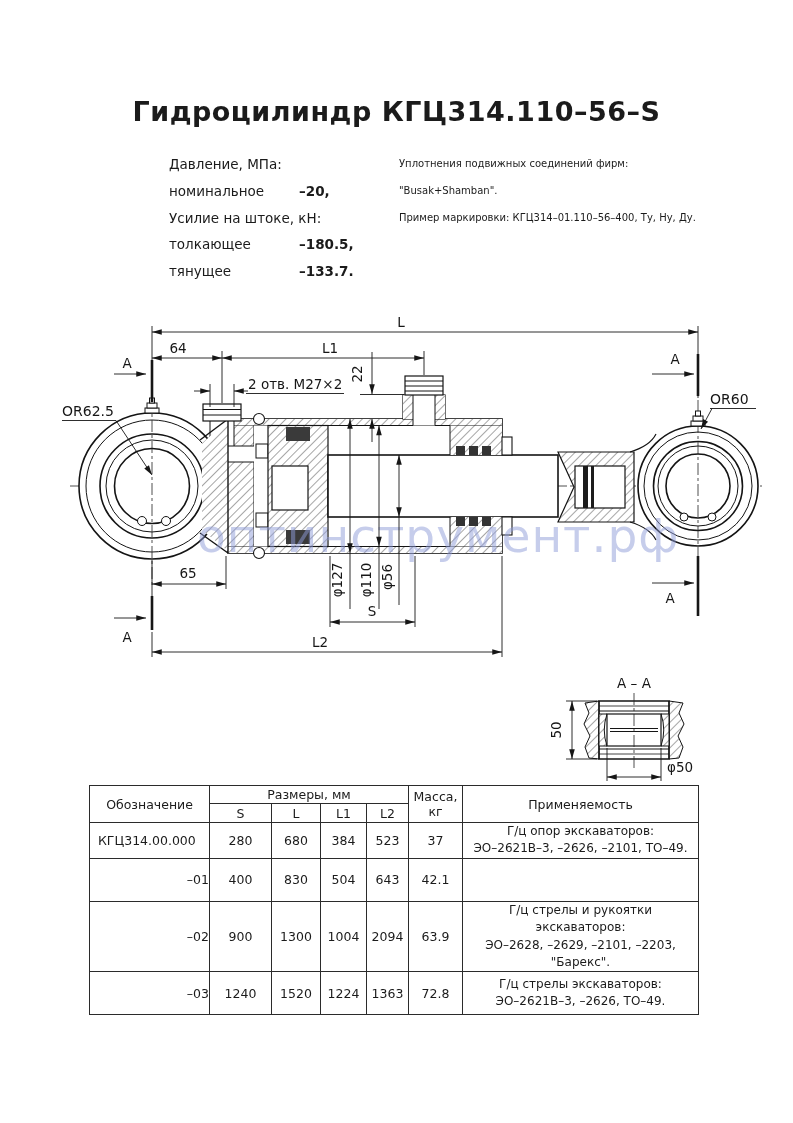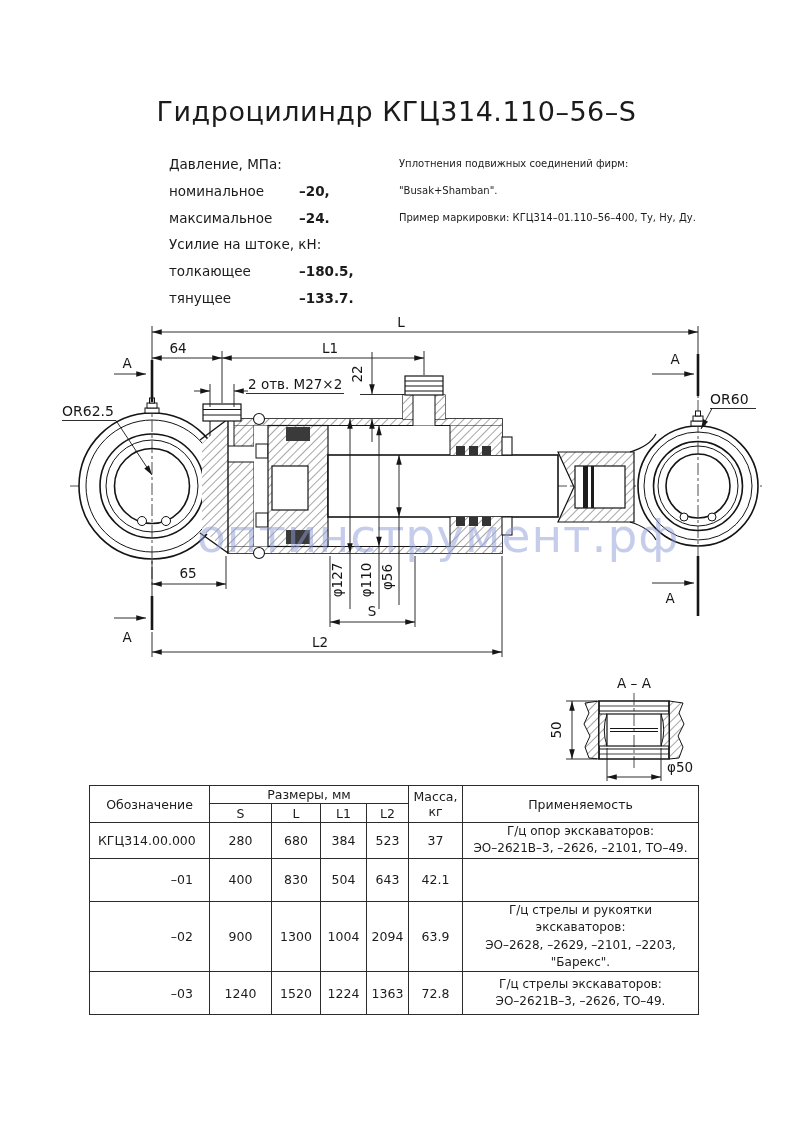--- a/index.html
+++ b/index.html
@@ -1,45 +1,44 @@
 <!DOCTYPE html>
 <html><head>
 <meta charset="utf-8">
 <style>
   html,body{margin:0;padding:0;background:#e8e8e8;}
   .page{position:relative;width:793px;height:1123px;background:#ffffff;overflow:hidden;
         font-family:"DejaVu Sans","Liberation Sans",sans-serif;color:#1b1b1b;margin:0 auto;}
   .title{position:absolute;top:96px;left:0;width:793px;text-align:center;
-         font-size:27px;font-weight:400;letter-spacing:.5px;}
+         font-size:27px;font-weight:700;letter-spacing:.5px;}
   .specs{position:absolute;top:151px;left:125px;width:270px;font-size:13.5px;line-height:26.8px;white-space:nowrap;margin-left:44px;}
   .specs .row{position:relative;height:26.8px;}
   .specs .val{position:absolute;left:130px;top:0;font-weight:bold;}
   .seals{position:absolute;top:151px;left:399px;width:395px;font-size:10px;line-height:26.8px;white-space:nowrap;}
   svg text{font-family:"DejaVu Sans","Liberation Sans",sans-serif;fill:#161616;}
   .dimtext{font-size:13.5px;}
   .ortext{font-size:14px;}
   .wmark{font-size:47px;fill:#8f9cd9;opacity:.5;letter-spacing:1px;}
   .spec-table{position:absolute;top:785px;left:89px;border-collapse:collapse;table-layout:fixed;}
   .spec-table td,.spec-table th{border:1px solid #2b2b2b;font-weight:400;font-size:12.5px;
         text-align:center;vertical-align:middle;padding:0;overflow:hidden;}
   .spec-table .desig-first{text-align:left;padding-left:8px;}
-  .spec-table .desig{text-align:right;padding-right:16px;}
+  .spec-table .desig{text-align:right;padding-right:0;}
   .spec-table .app{font-size:12px;line-height:1.45;}
 </style>
 </head>
 <body>
 
 <div class="page">
 
   <div class="title">Гидроцилиндр КГЦ314.110–56–S</div>
 
   <div class="specs">
     <div class="row"><span>Давление, МПа:</span></div>
     <div class="row"><span>номинальное</span><span class="val">–20,</span></div>
-    <div class="row"><span>максимальное</span><span class="val">–24.</span></div>
     <div class="row"><span>Усилие на штоке, кН:</span></div>
     <div class="row"><span>толкающее</span><span class="val">–180.5,</span></div>
     <div class="row"><span>тянущее</span><span class="val">–133.7.</span></div>
   </div>
 
   <div class="seals">
     <div>Уплотнения подвижных соединений фирм:</div>
     <div>"Busak+Shamban".</div>
     <div>Пример маркировки: КГЦ314–01.110–56–400, Ту, Ну, Ду.</div>
   </div>

